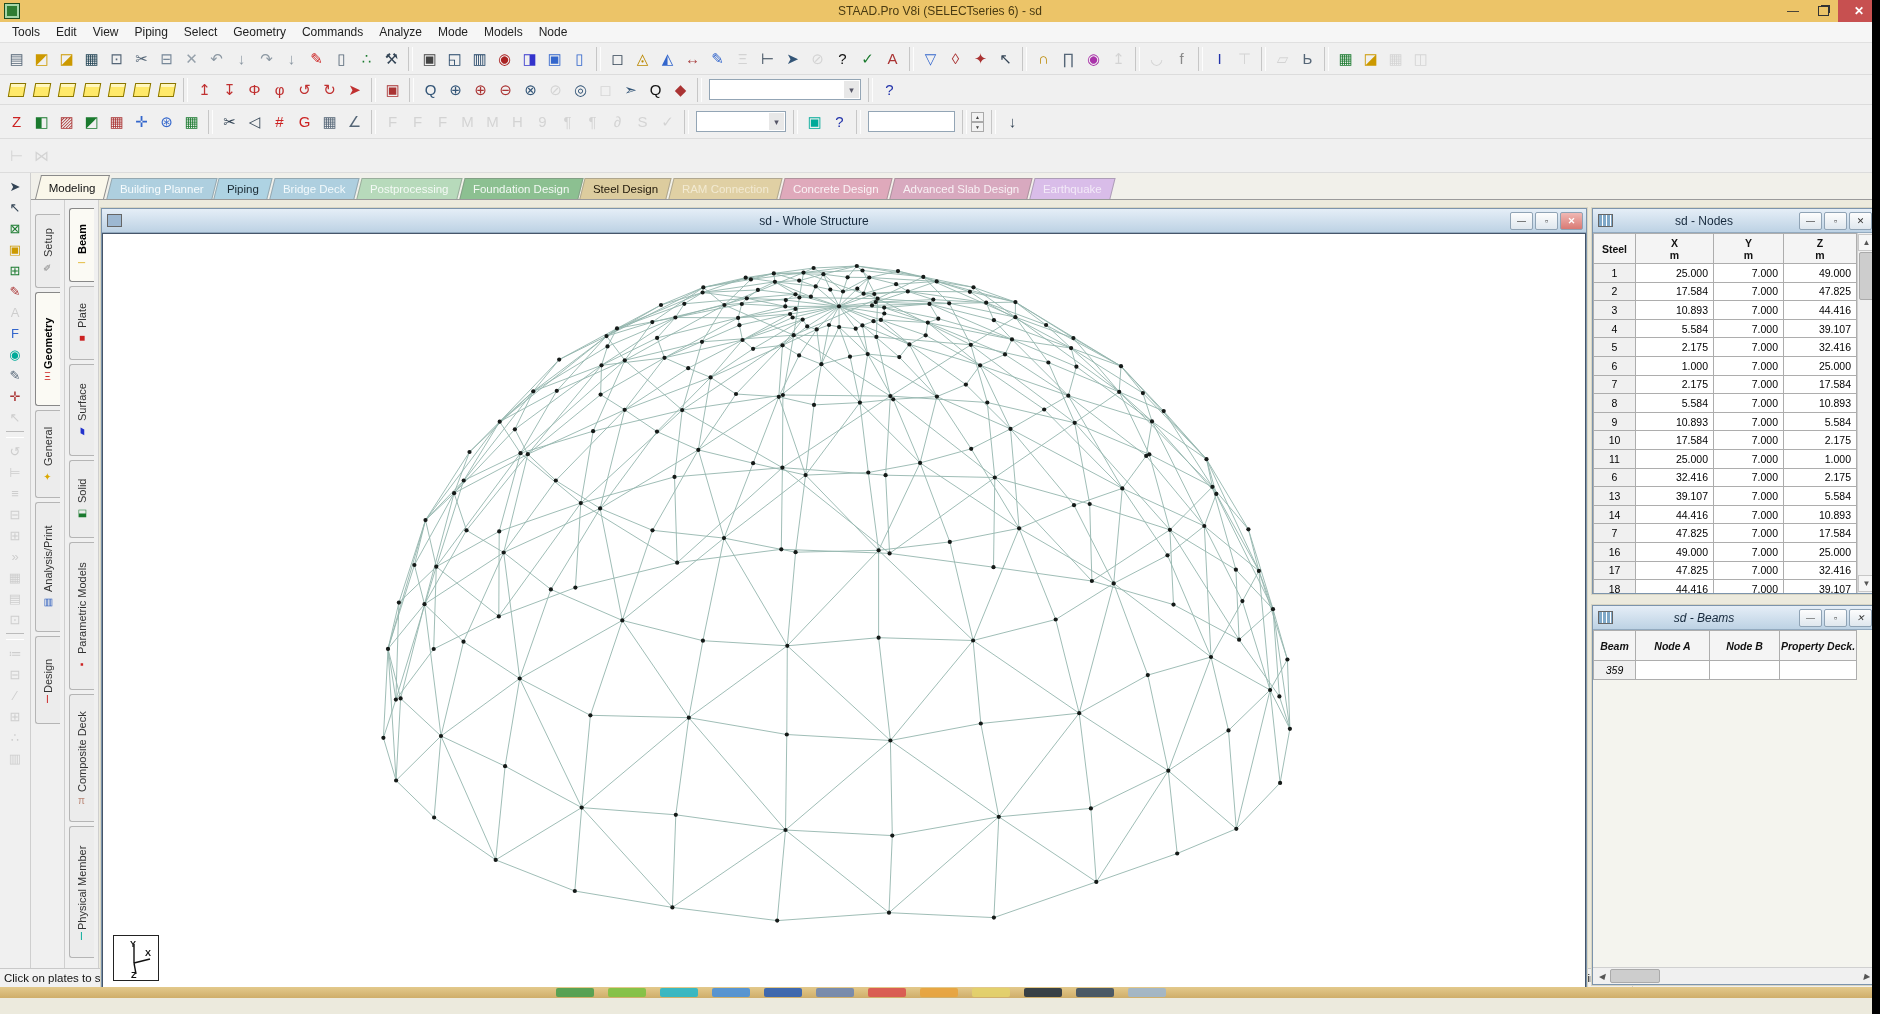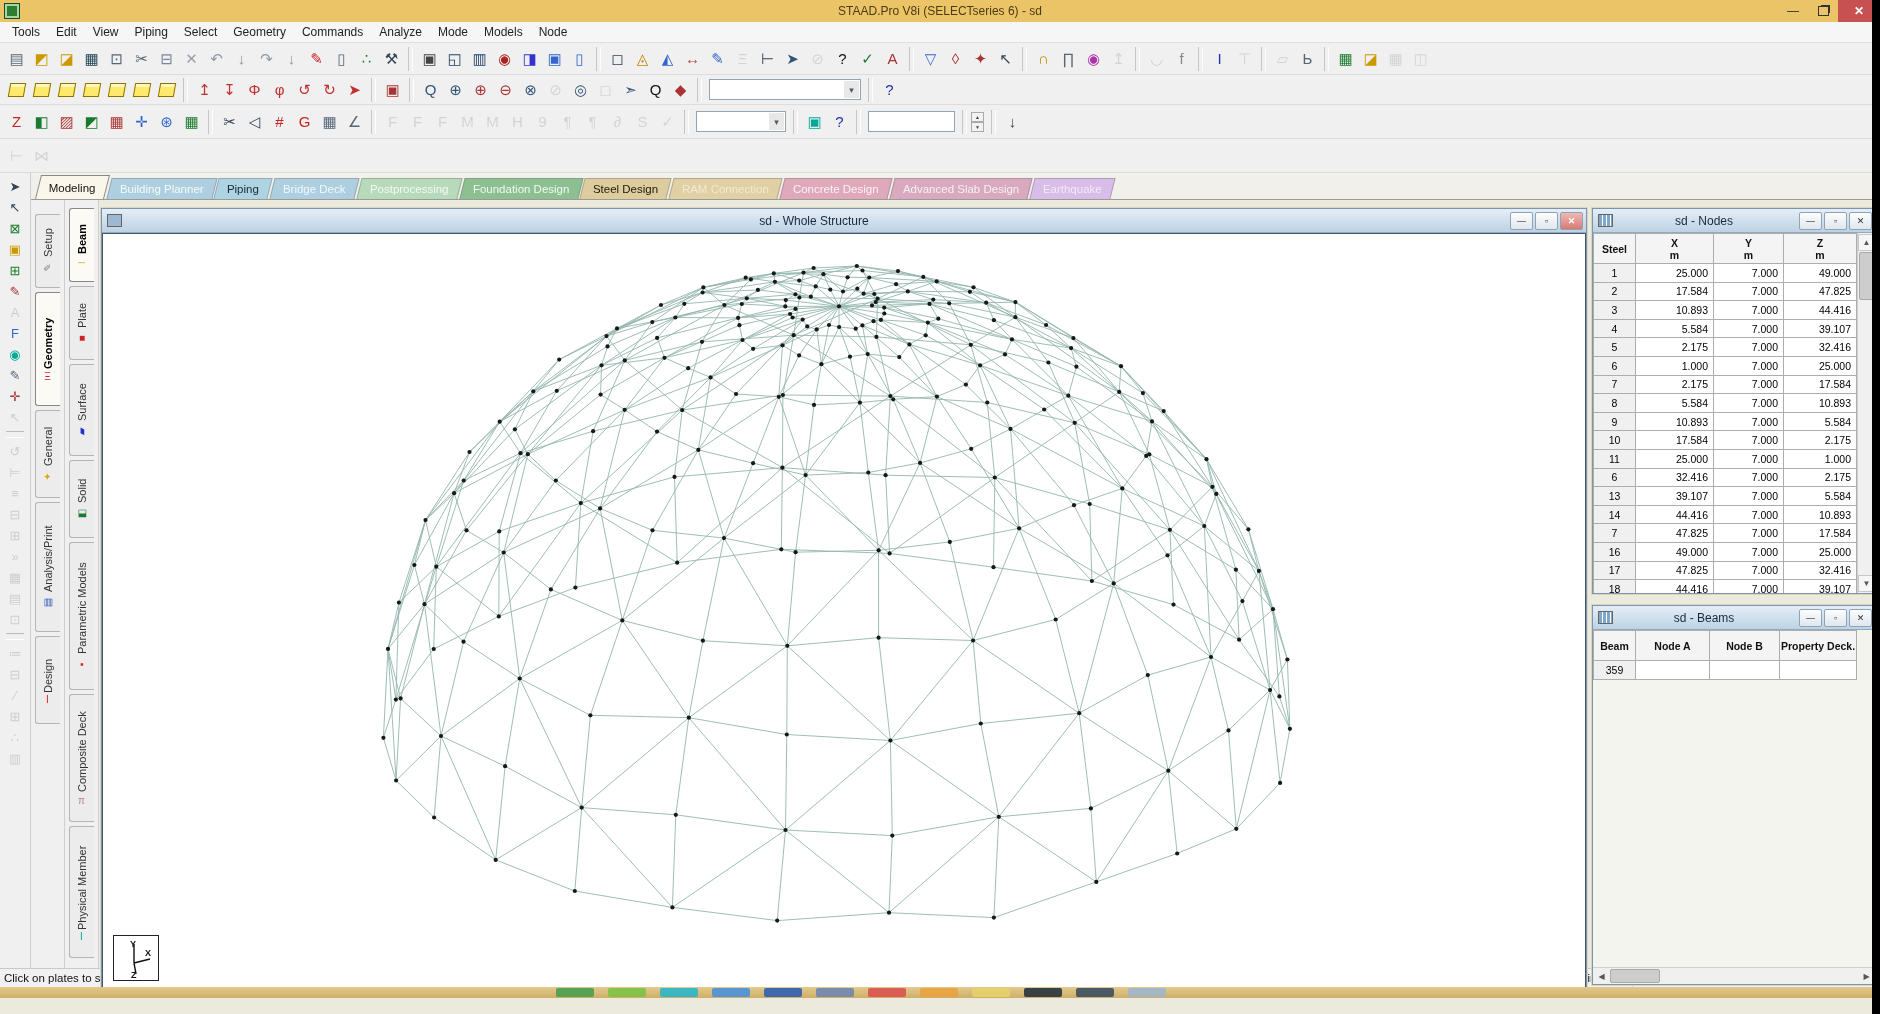--- a/index.html
+++ b/index.html
@@ -56,21 +56,21 @@
     linear-gradient(#9db8d2 0 0) ;background-color:#e8e8e8;}
   .wicon.grid{background:repeating-linear-gradient(90deg,#7fa8c8 0 3px,#fff 3px 4px),repeating-linear-gradient(#7fa8c8 0 3px,#fff 3px 4px);}
   .wbtns{margin-left:auto;display:flex;gap:2px;padding-right:3px;}
   .wbtn{width:21px;height:16px;border:1px solid #8fa3b5;border-radius:2px;background:linear-gradient(#fdfdfd,#dfe7ee);font-size:9px;color:#333;display:flex;align-items:center;justify-content:center;}
   .wbtn.close{background:linear-gradient(#f0b8b4,#d97a74);color:#fff;font-weight:bold;}
   #view-window{left:2px;top:8px;width:1484px;height:783px;}
   #view-canvas{flex:1;background:#fff;border:1px solid #46566a;margin:0;position:relative;overflow:hidden;}
   #axis-box{position:absolute;left:10px;bottom:10px;width:44px;height:44px;border:1px solid #222;background:#fff;}
   
   #nodes-window{left:1493px;top:8px;width:282px;height:384px;}
-  #beams-window{left:1493px;top:405px;width:282px;height:378px;}
+  #beams-window{left:1493px;top:405px;width:282px;height:378px;font-style:italic;}
   .panel-body{flex:1;display:flex;overflow:hidden;background:#f4f4ee;}
   table.grid{border-collapse:collapse;table-layout:fixed;background:#fff;align-self:flex-start;}
   table.grid th,table.grid td{border:1px solid #adadad;font-size:10.5px;overflow:hidden;white-space:nowrap;}
   table.grid th{background:#f4f4f4;font-weight:bold;color:#111;}
   .unit{display:block;line-height:12px;}
   td.rowhead{background:#f0f0f0;text-align:center;height:15.6px;border:1px solid #9f9f9f;}
   td.cell{text-align:right;padding-right:5px;border:1px dotted #b9b9b9;border-bottom:1px dotted #b9b9b9;}
   .vscroll{width:17px;background:#f0f0f0;border-left:1px solid #d0d0d0;display:flex;flex-direction:column;align-items:center;}
   .varrow{width:15px;height:15px;font-size:8px;color:#555;display:flex;align-items:center;justify-content:center;border:1px solid #c8c8c8;background:#f6f6f6;margin:1px 0;}
   .vthumb{width:13px;height:46px;background:#cdcdcd;border:1px solid #aaa;border-radius:2px;}

